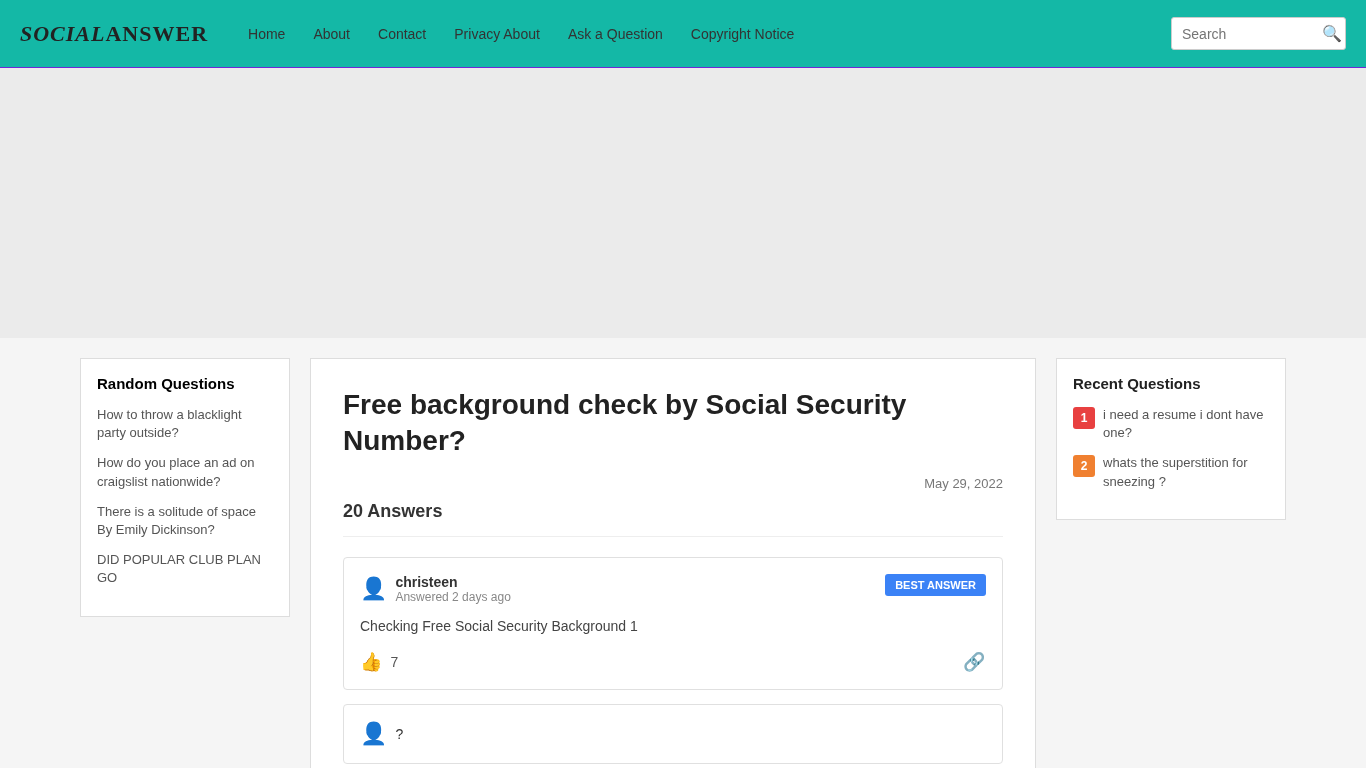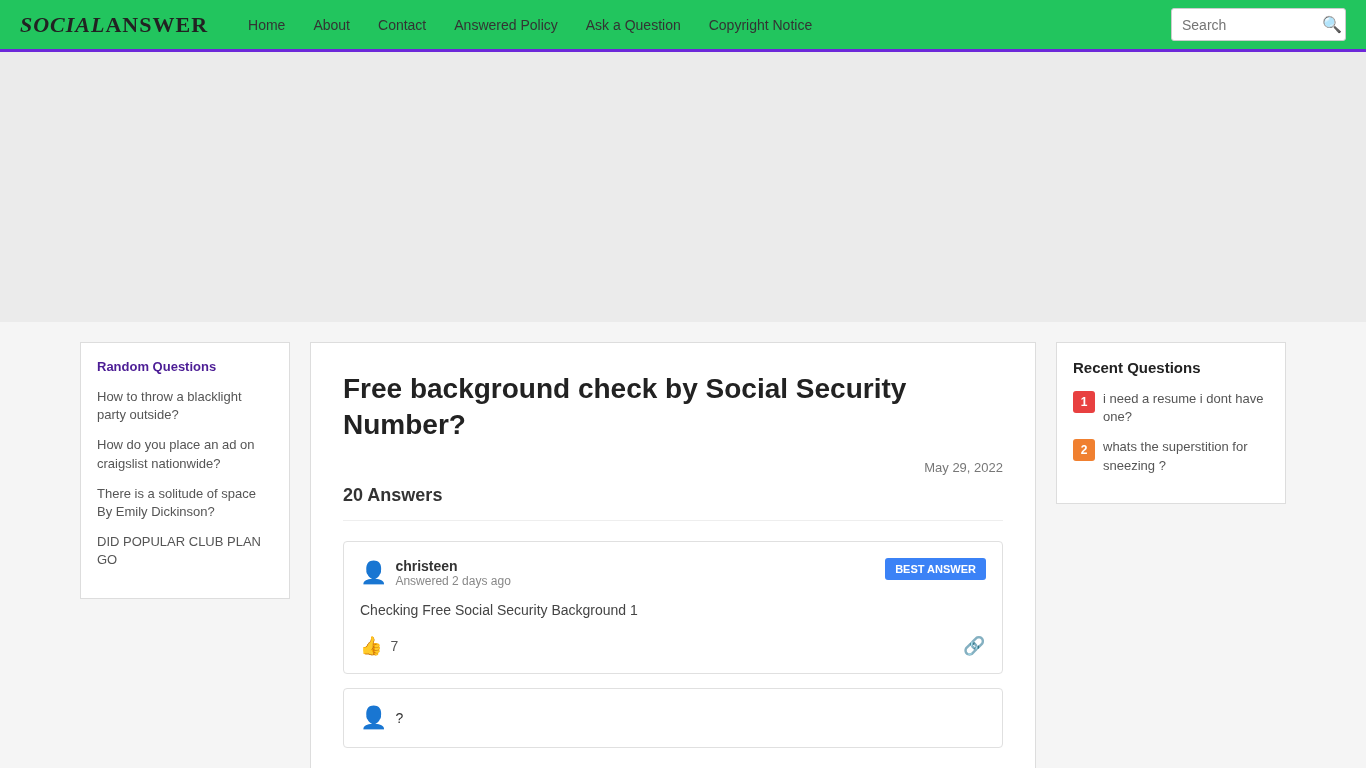--- a/index.html
+++ b/index.html
@@ -1,25 +1,25 @@
 <!DOCTYPE html>
 <html><head>
   <meta charset="utf-8">
   <style>
     * { margin: 0; padding: 0; box-sizing: border-box; }
     body { font-family: Arial, sans-serif; font-size: 14px; color: #333; background: #f5f5f5; }
 
     
     #header {
-      background: #22c55e;
-      border-bottom: 3px solid #6d28d9;
+      background: #14b8a6;
+      border-bottom: 1px solid #6d28d9;
       padding: 0 20px;
       display: flex;
       align-items: center;
-      height: 52px;
+      height: 68px;
       position: relative;
     }
     #logo {
       font-family: Georgia, serif;
       font-size: 22px;
       font-weight: bold;
       color: #222;
       margin-right: 40px;
       letter-spacing: 1px;
       text-transform: uppercase;
@@ -82,24 +82,24 @@
     
     #sidebar {
       width: 210px;
       flex-shrink: 0;
       background: #fff;
       border: 1px solid #ddd;
       padding: 16px;
       height: fit-content;
     }
     #sidebar-title {
-      font-size: 13px;
+      font-size: 15px;
       font-weight: bold;
       margin-bottom: 14px;
-      color: #4c1d95;
+      color: #000000;
     }
     .sidebar-link {
       display: block;
       color: #555;
       text-decoration: none;
       font-size: 13px;
       margin-bottom: 12px;
       line-height: 1.4;
     }
 
@@ -263,21 +263,21 @@
 <body>
 
 <div id="header">
   <div id="logo">
     <span class="social">Social</span><span class="answer">Answer</span>
   </div>
   <nav>
     <a href="#">Home</a>
     <a href="#">About</a>
     <a href="#">Contact</a>
-    <a href="#">Answered Policy</a>
+    <a href="#">Privacy About</a>
     <a href="#">Ask a Question</a>
     <a href="#">Copyright Notice</a>
   </nav>
   <div id="search-container">
     <input type="text" id="search-input" placeholder="Search" style="">
     <button id="search-icon-btn">
       <span>🔍</span>
     </button>
   </div>
 </div>

